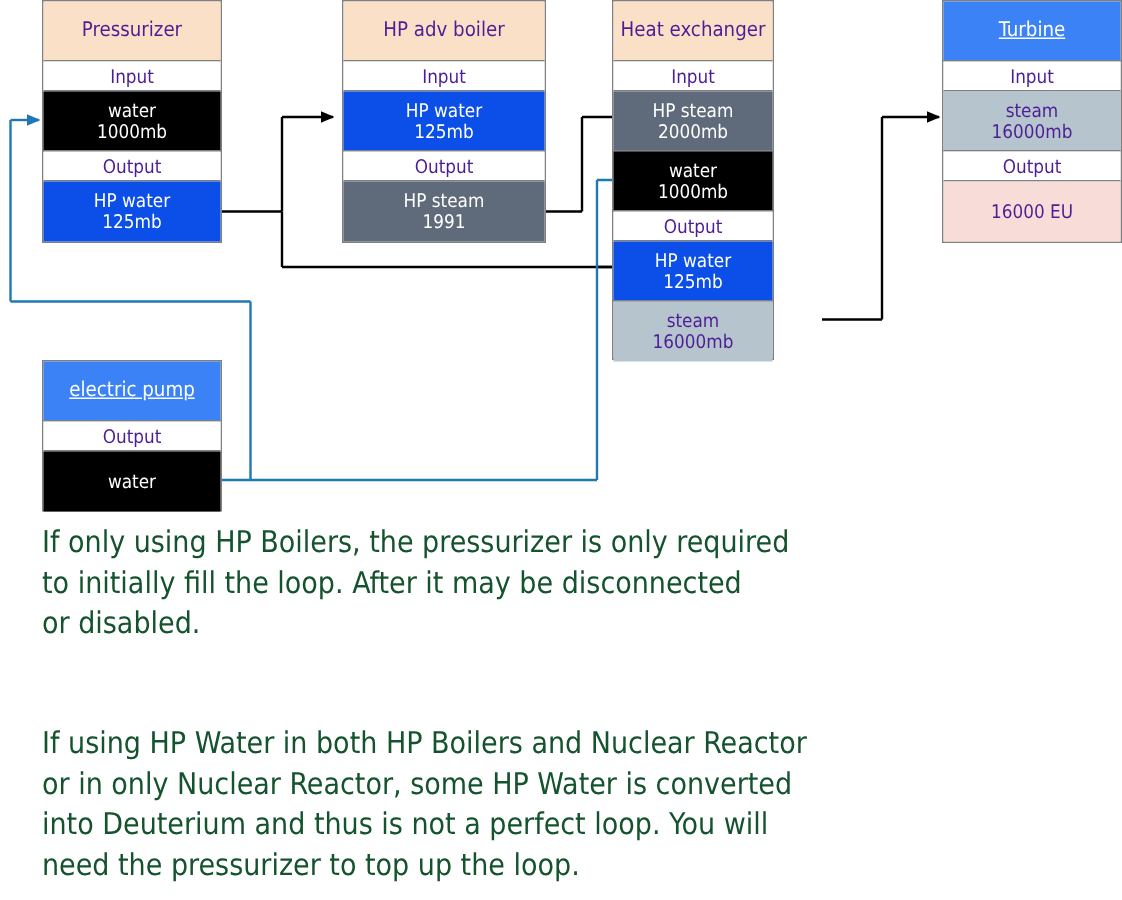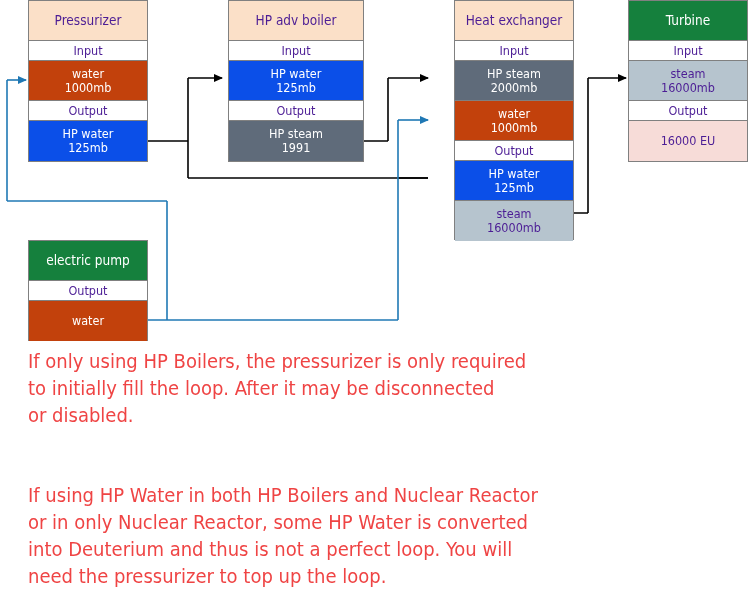--- a/index.html
+++ b/index.html
@@ -34,34 +34,34 @@
   .row:last-child{border-bottom:none;}
 
   .r-header{height:40px;font-size:13.5px;color:#1a1a1a;}
   .r-label{height:20px;font-size:12.5px;color:#111;background:#ffffff;}
   .r-fluid{height:40px;font-size:12.5px;}
 
   .t-dark{color:#4c1d95;}
   .t-light{color:#ffffff;}
 
   .c-header-tan{background:#fbe0c8;}
-  .c-header-green{background:#15803d;}
-  .c-water{background:#c2410c;align-items:center;}
+  .c-header-green{background:#3b82f6;text-decoration:underline;}
+  .c-water{background:#000000;align-items:center;}
   .c-hpwater{background:#0b4fe8;}
   .c-hpsteam{background:#5f6b7a;}
   .c-steam{background:#b6c4ce;text-align:right;}
   .c-eu{background:#f7dcd8;}
   .c-white{background:#ffffff;}
 
   .para{
     position:absolute;
     font-family:"DejaVu Sans Condensed","Liberation Sans",sans-serif;
     font-size:20px;
     line-height:27px;
-    color:#ef4444;
+    color:#14532d;
     white-space:pre-line;
     letter-spacing:0px;
   }
 </style>
 </head>
 <body>
 
 <div id="stage">
 
   <svg class="wires" viewBox="0 0 748 600">
@@ -133,21 +133,21 @@
       <span>HP water</span>
       <span>125mb</span>
     </div>
     <div class="row r-label c-white t-dark">Output</div>
     <div class="row r-fluid c-hpsteam t-light">
       <span>HP steam</span>
       <span>1991</span>
     </div>
   </div>
 
-  <div class="node" style="left:454px;top:0px;width:120px;height:240px;">
+  <div class="node" style="left:408px;top:0px;width:108px;height:240px;">
     <div class="row r-header c-header-tan t-dark">Heat exchanger</div>
     <div class="row r-label c-white t-dark">Input</div>
     <div class="row r-fluid c-hpsteam t-light">
       <span>HP steam</span>
       <span>2000mb</span>
     </div>
     <div class="row r-fluid c-water t-light">
       <span>water</span>
       <span>1000mb</span>
     </div>

